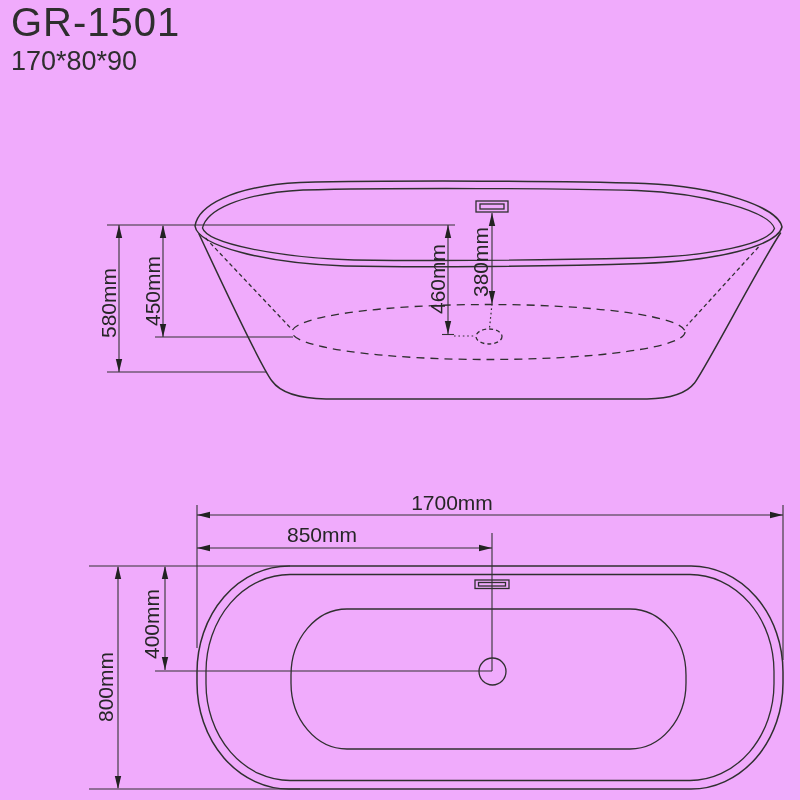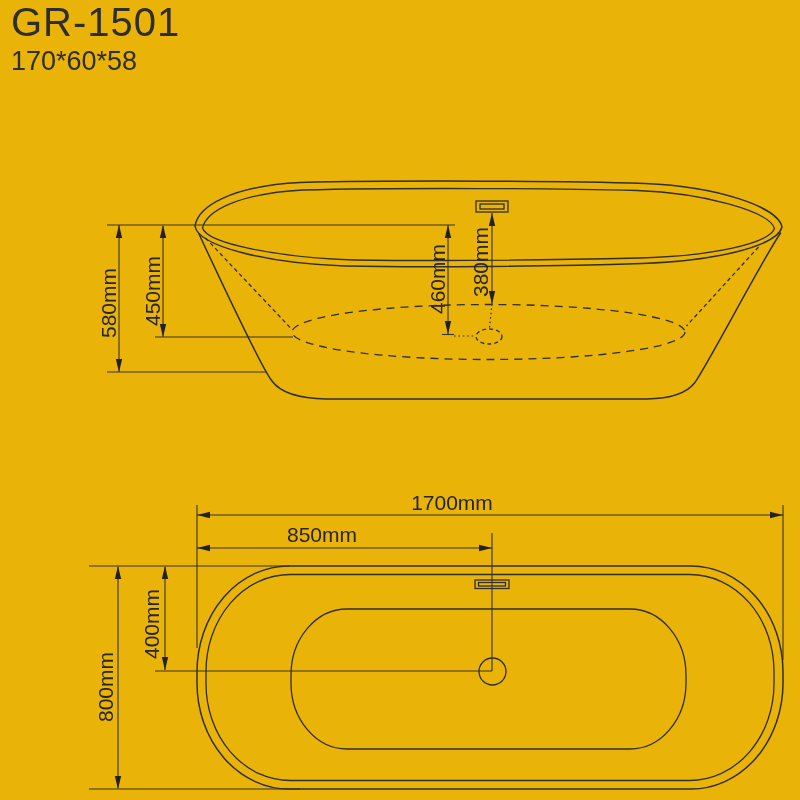--- a/index.html
+++ b/index.html
@@ -1,37 +1,37 @@
 <!DOCTYPE html>
 <html><head>
 <meta charset="utf-8">
 <style>
   html,body{margin:0;padding:0;background:#fff;}
-  .canvas{position:relative;width:800px;height:800px;background:#eab308;overflow:hidden;
+  .canvas{position:relative;width:800px;height:800px;background:#f0abfc;overflow:hidden;
           font-family:"Liberation Sans",sans-serif;}
   .title{position:absolute;left:11px;top:0px;font-size:40px;color:#2e2e2e;letter-spacing:1px;}
   .subtitle{position:absolute;left:11px;top:46px;font-size:27px;color:#2e2e2e;}
   svg.drawing{position:absolute;left:0;top:0;}
   .dimtext{font-family:"Liberation Sans",sans-serif;font-size:21px;fill:#262626;}
   .outline{fill:none;stroke:#2f2f2f;stroke-width:1.5;stroke-linecap:round;stroke-linejoin:round;}
   .outline-thin{fill:none;stroke:#2f2f2f;stroke-width:1.3;}
   .hidden-dash{fill:none;stroke:#2f2f2f;stroke-width:1.3;stroke-dasharray:8 6;}
   .hidden-dash-sm{fill:none;stroke:#2f2f2f;stroke-width:1.3;stroke-dasharray:4 3;}
   .dotted{fill:none;stroke:#2f2f2f;stroke-width:1.2;stroke-dasharray:1.6 2.8;}
   .dimline{fill:none;stroke:#333;stroke-width:1.1;}
   .extline{fill:none;stroke:#333;stroke-width:1.1;}
   .arrow{fill:#222;stroke:none;}
 </style>
 </head>
 <body>
 
 <div class="canvas">
 
   <div class="title">GR-1501</div>
-  <div class="subtitle">170*60*58</div>
+  <div class="subtitle">170*80*90</div>
 
   <svg class="drawing" width="800" height="800" viewBox="0 0 800 800">
 
     <g>
 
       <path class="outline" d="M 195 226 C 198 206 232 186 300 182.5 C 405 180 565 181 645 183.5
            C 718 186.5 778 207 782 227 C 777 246 716 261 642 263.5
            C 548 266.5 420 267.5 345 266 C 266 263.5 198 246 195 226 Z"></path>
 
       <path class="outline-thin" d="M 202.5 228 C 206.5 211 238 193.5 303 190 C 402 187.5 560 188.5 637 190.5

